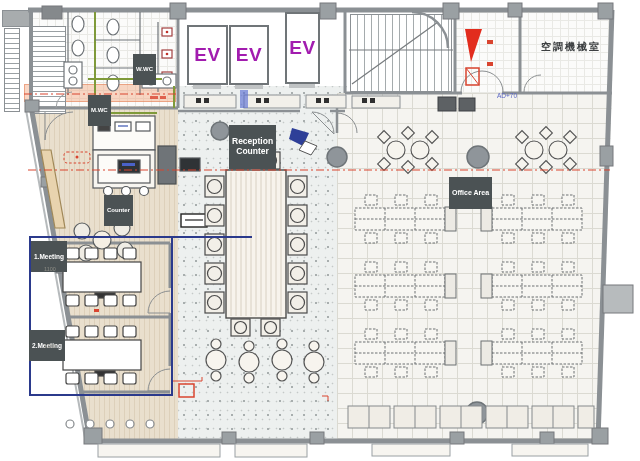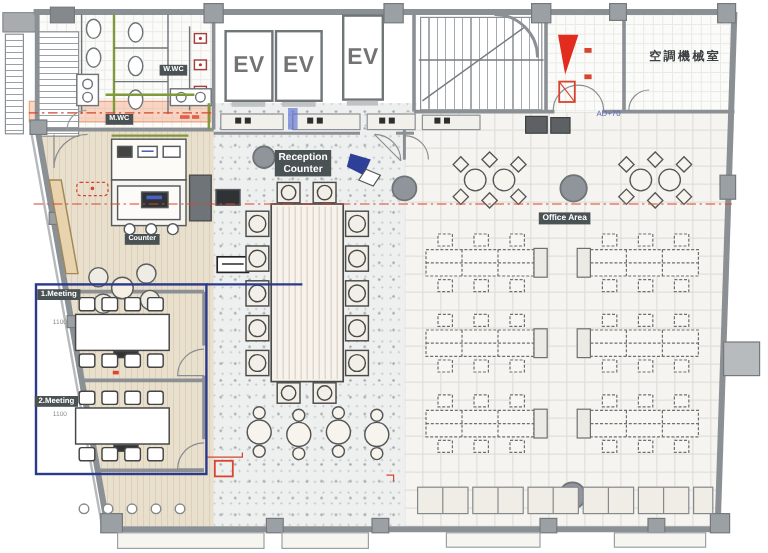--- a/index.html
+++ b/index.html
@@ -21,22 +21,22 @@
                      linear-gradient(90deg,#e9e9e5 1px,transparent 1px);
     background-size:8px 8px;}
   .stairsH{background:repeating-linear-gradient(180deg,#ffffff 0 4px,#9aa0a3 4px 5px);
            border:1px solid #8b9094;box-sizing:border-box;}
   .stairsV{background:repeating-linear-gradient(90deg,#ffffff 0 6px,#a5abad 6px 7px);
            border:1px solid #8b9094;box-sizing:border-box;}
   .salmon{background:rgba(242,167,127,0.45);border:1px solid rgba(226,122,80,0.55);box-sizing:border-box;}
   
   .lbl{position:absolute;z-index:6;}
   .badge{background:#4b5254;color:#fff;font-weight:bold;line-height:1.15;
-         padding:1px 3px;white-space:nowrap;display:inline-block;}
-  .ev{display:flex;align-items:center;justify-content:center;color:#737373;
+         padding:12px 3px;white-space:nowrap;display:inline-block;}
+  .ev{display:flex;align-items:center;justify-content:center;color:#a21caf;
       font-weight:600;font-size:19px;letter-spacing:0.5px;}
   .jp{color:#3d4042;font-size:10px;letter-spacing:2px;font-weight:bold;white-space:nowrap;font-family:Liberation Serif, serif;}
   .blue-note{color:#5a66c4;font-size:6.5px;white-space:nowrap;}
   .dim{color:#8d8d86;font-size:5.5px;white-space:nowrap;}
   svg{position:absolute;left:0;top:0;z-index:4;}
   .floor{z-index:1;}
   .tex{z-index:2;}
 </style>
 </head>
 <body>

